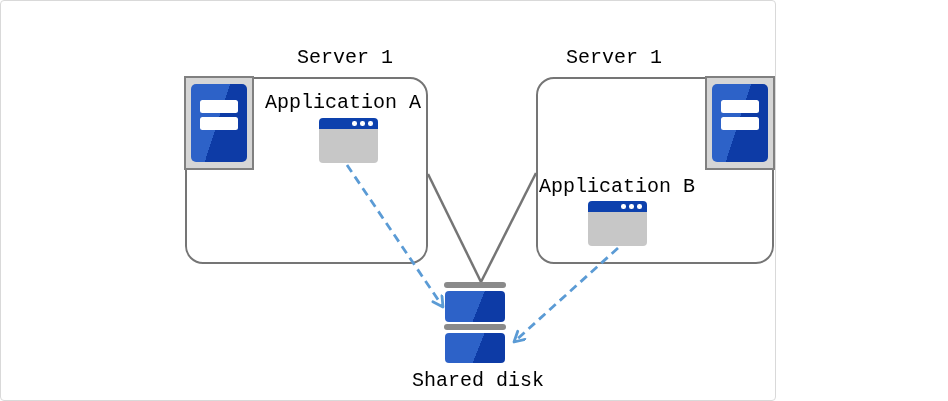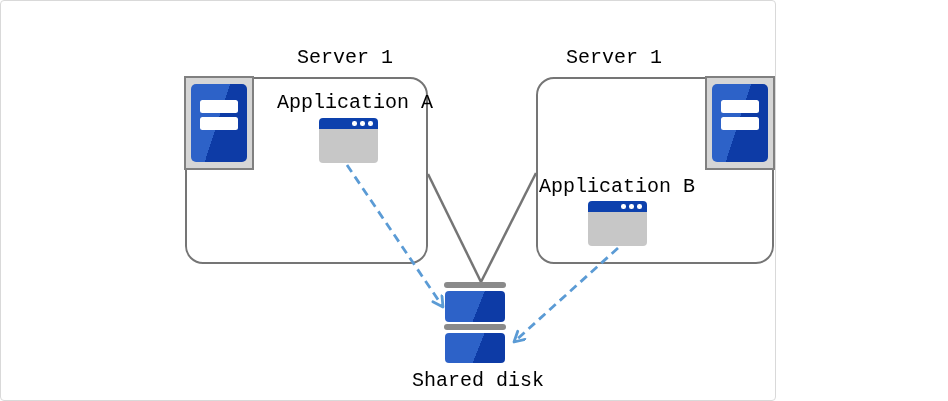--- a/index.html
+++ b/index.html
@@ -127,21 +127,21 @@
     position: absolute;
     transform: translateX(-50%);
     font-size: 20px;
     line-height: 24px;
     color: #000000;
     white-space: nowrap;
     z-index: 4;
   }
   #lbl-server1 { left: 344px; top: 45px; }
   #lbl-server2 { left: 613px; top: 45px; }
-  #lbl-app-a   { left: 342px; top: 90px; margin-left: 12px; }
+  #lbl-app-a   { left: 342px; top: 90px; }
   #lbl-app-b   { left: 616px; top: 174px; }
   #lbl-disk    { left: 477px; top: 368px; }
 </style>
 </head>
 <body>
 
 <div class="canvas">
 
   <div class="server-box" id="server1-box"></div>
   <div class="server-box" id="server2-box"></div>

